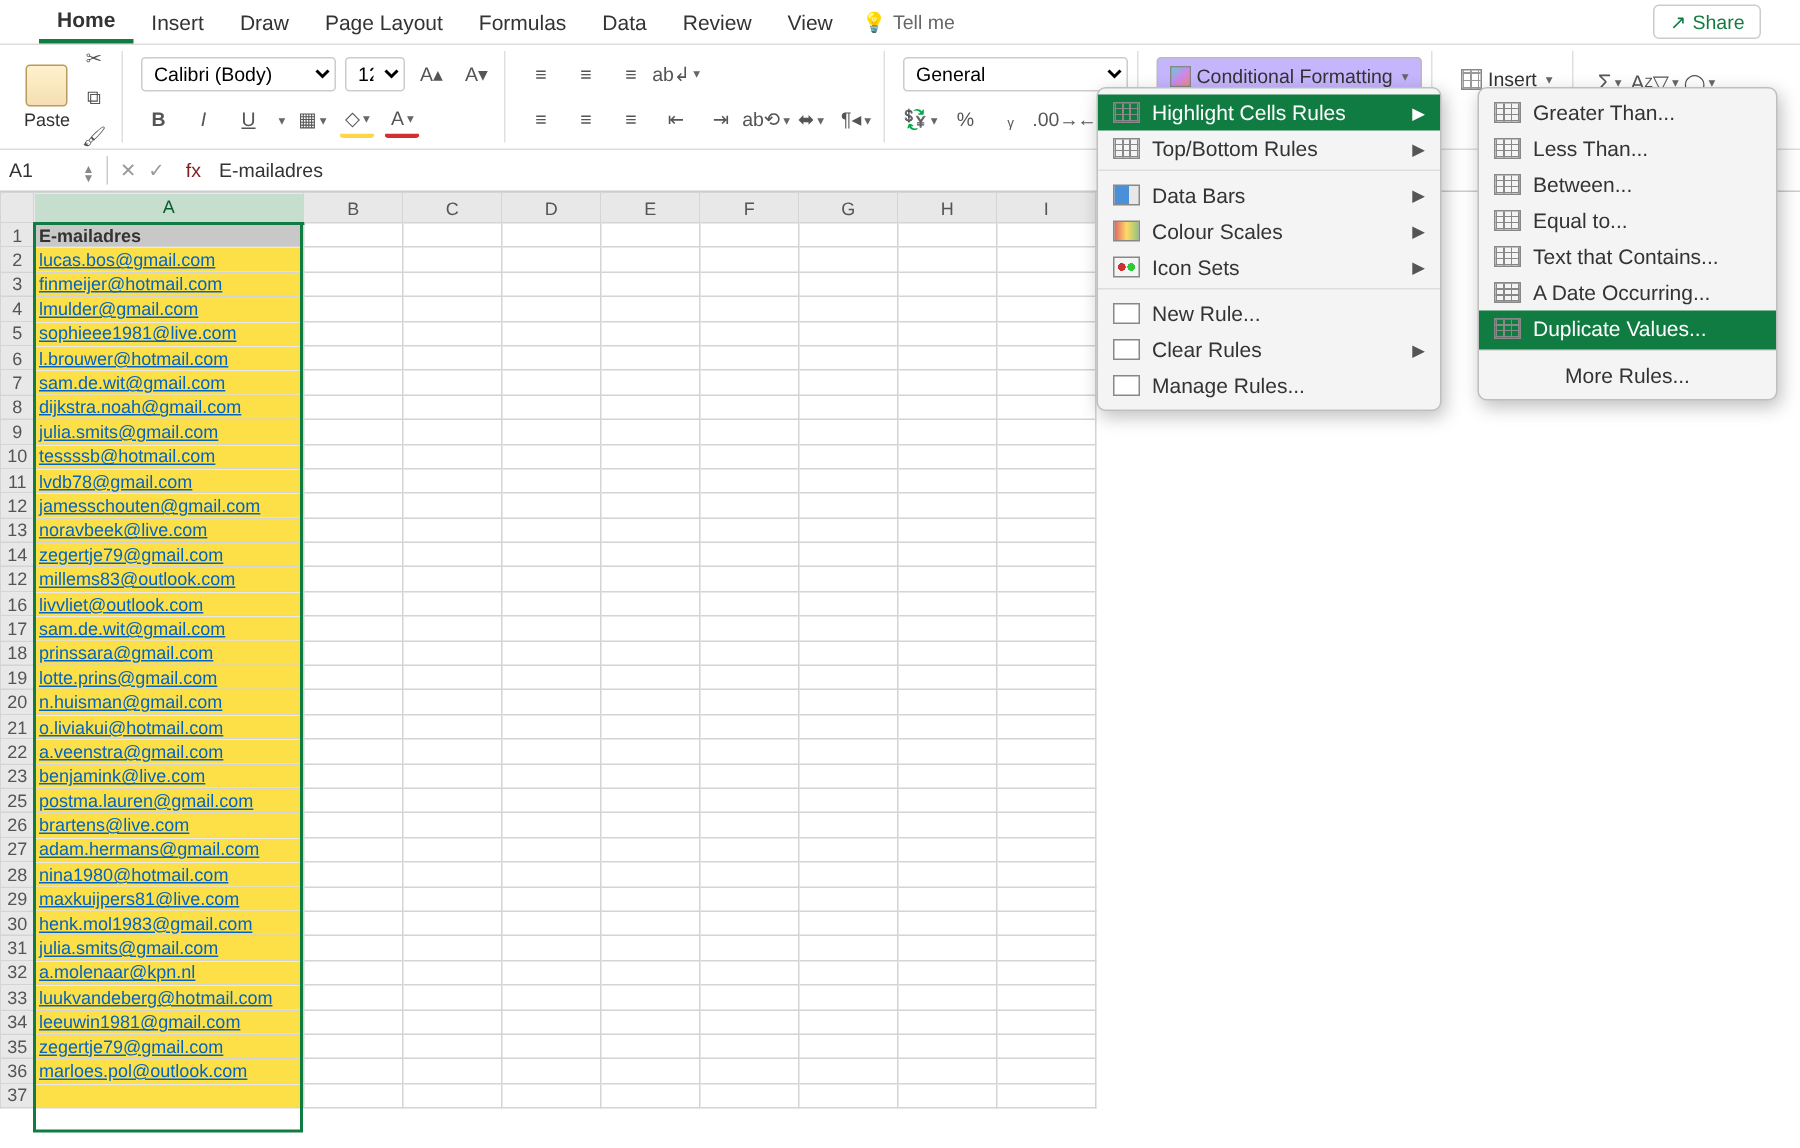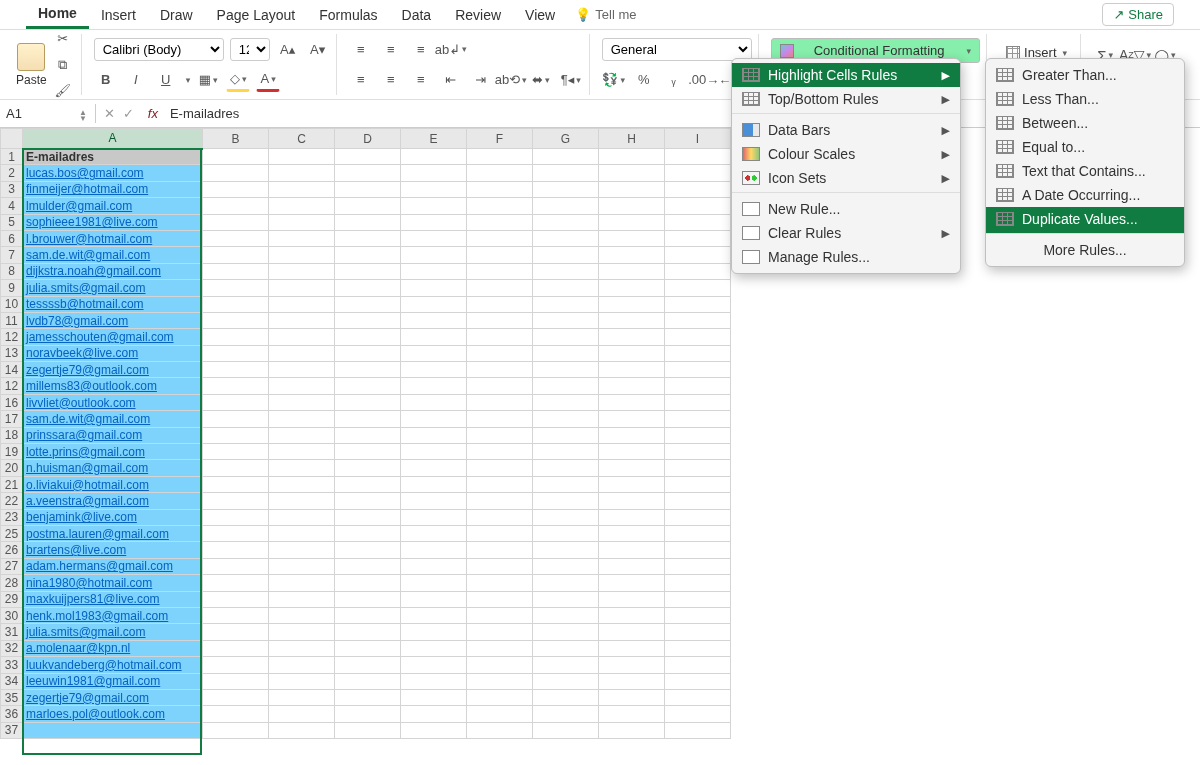--- a/index.html
+++ b/index.html
@@ -14,40 +14,40 @@
 .rrow { display: flex; align-items: center; gap: 6px; }
 .paste-block { display: flex; flex-direction: column; align-items: center; justify-content: center; gap: 2px; padding: 0 4px; }
 .clip-icon { width: 28px; height: 28px; border: 1px solid #b89b5e; background: linear-gradient(#fff2cc,#f5deb3); border-radius: 3px; position: relative; }
 .btn-icon { width: 24px; height: 24px; border: 1px solid transparent; border-radius: 3px; display: flex; align-items: center; justify-content: center; font-size: 13px; color: #555; }
 select, input[type=text] { border: 1px solid #ccc; border-radius: 3px; padding: 2px 4px; font-size: 13px; background: #fff; }
 .font-name { width: 130px; }
 .font-size { width: 40px; }
 .bold { font-weight: bold; }
 .italic { font-style: italic; }
 .underline { text-decoration: underline; }
-.cond-btn { display:flex; align-items:center; gap:20px; background: #86efac; border:1px solid #bbb; border-radius:3px; padding: 4px 8px; font-size:13px; }
+.cond-btn { display:flex; align-items:center; gap:4px; background: #c4b5fd; border:1px solid #bbb; border-radius:3px; padding: 4px 8px; font-size:13px; }
 .cond-icon { width:14px; height:14px; background: linear-gradient(135deg,#6cc,#c8e 50%,#e88); border: 1px solid #888; }
 .insert-btn { display:flex; align-items:center; gap:4px; border:1px solid transparent; padding:4px 6px; }
 .sigma { font-size:15px; }
 .formula-bar { display:flex; align-items:center; border-bottom:1px solid #ccc; height:28px; }
-.name-box { width:96px; border-right:1px solid #ccc; padding: 2px 6px; font-size:13px; display:flex; align-items:center; }
+.name-box { width:72px; border-right:1px solid #ccc; padding: 2px 6px; font-size:13px; display:flex; align-items:center; }
 .name-spin { display:flex; flex-direction:column; margin-left:auto; }
 .spin { width:10px; height:6px; font-size:8px; color:#888; }
 .fbar-btns { display:flex; gap:8px; padding: 0 8px; color:#999; }
-.fx { font-style: italic; color: #7f1d1d; padding: 0 6px; }
+.fx { color: #7f1d1d; padding: 0 6px; }
 .fbar-input { flex:1; padding: 2px 6px; }
 .grid-wrap { position: relative; }
 table.sheet { border-collapse: collapse; table-layout: fixed; }
 .sheet th, .sheet td { border: 1px solid #d4d4d4; font-size: 12px; height: 16.4px; text-align: left; padding: 0 3px; overflow: hidden; white-space: nowrap; }
 .sheet thead th { background: #e8e8e8; text-align: center; font-weight: normal; color: #555; height: 20px; }
 .sheet .rowhdr { background: #e8e8e8; text-align: center; color: #555; width: 22px; }
 .sheet thead th.selcol { background: #c6dece; border-bottom: 2px solid #107c41; color: #0a5c2e; }
 .colA { width: 180px; }
 .colN { width: 66px; }
-.selcell { background: #7dd3fc; }
+.selcell { background: #fde047; }
 .header-cell { font-weight: bold; background: #c8c8c8; }
 a.email { color: #0563c1; text-decoration: underline; }
 .sel-border { position:absolute; border: 2px solid #107c41; pointer-events:none; left:22px; top:20px; width:180px; height: 607px; }
 .menu { position:absolute; background:#f4f4f4; border:1px solid #bfbfbf; border-radius:6px; box-shadow: 2px 4px 12px rgba(0,0,0,0.25); padding: 4px 0; font-size:14px; }
 .menu1 { left: 731px; top: 58px; width: 230px; }
 .menu2 { left: 985px; top: 58px; width: 200px; }
 .menu-item { display:flex; align-items:center; gap:8px; padding: 4px 10px; position:relative; }
 .menu-item.sep-after { border-bottom: 1px solid #ddd; margin-bottom:4px; padding-bottom:6px; }
 .menu-item .arrow { margin-left:auto; font-size:11px; color:#555; }
 .menu-item.hl { background:#107c41; color:#fff; }

